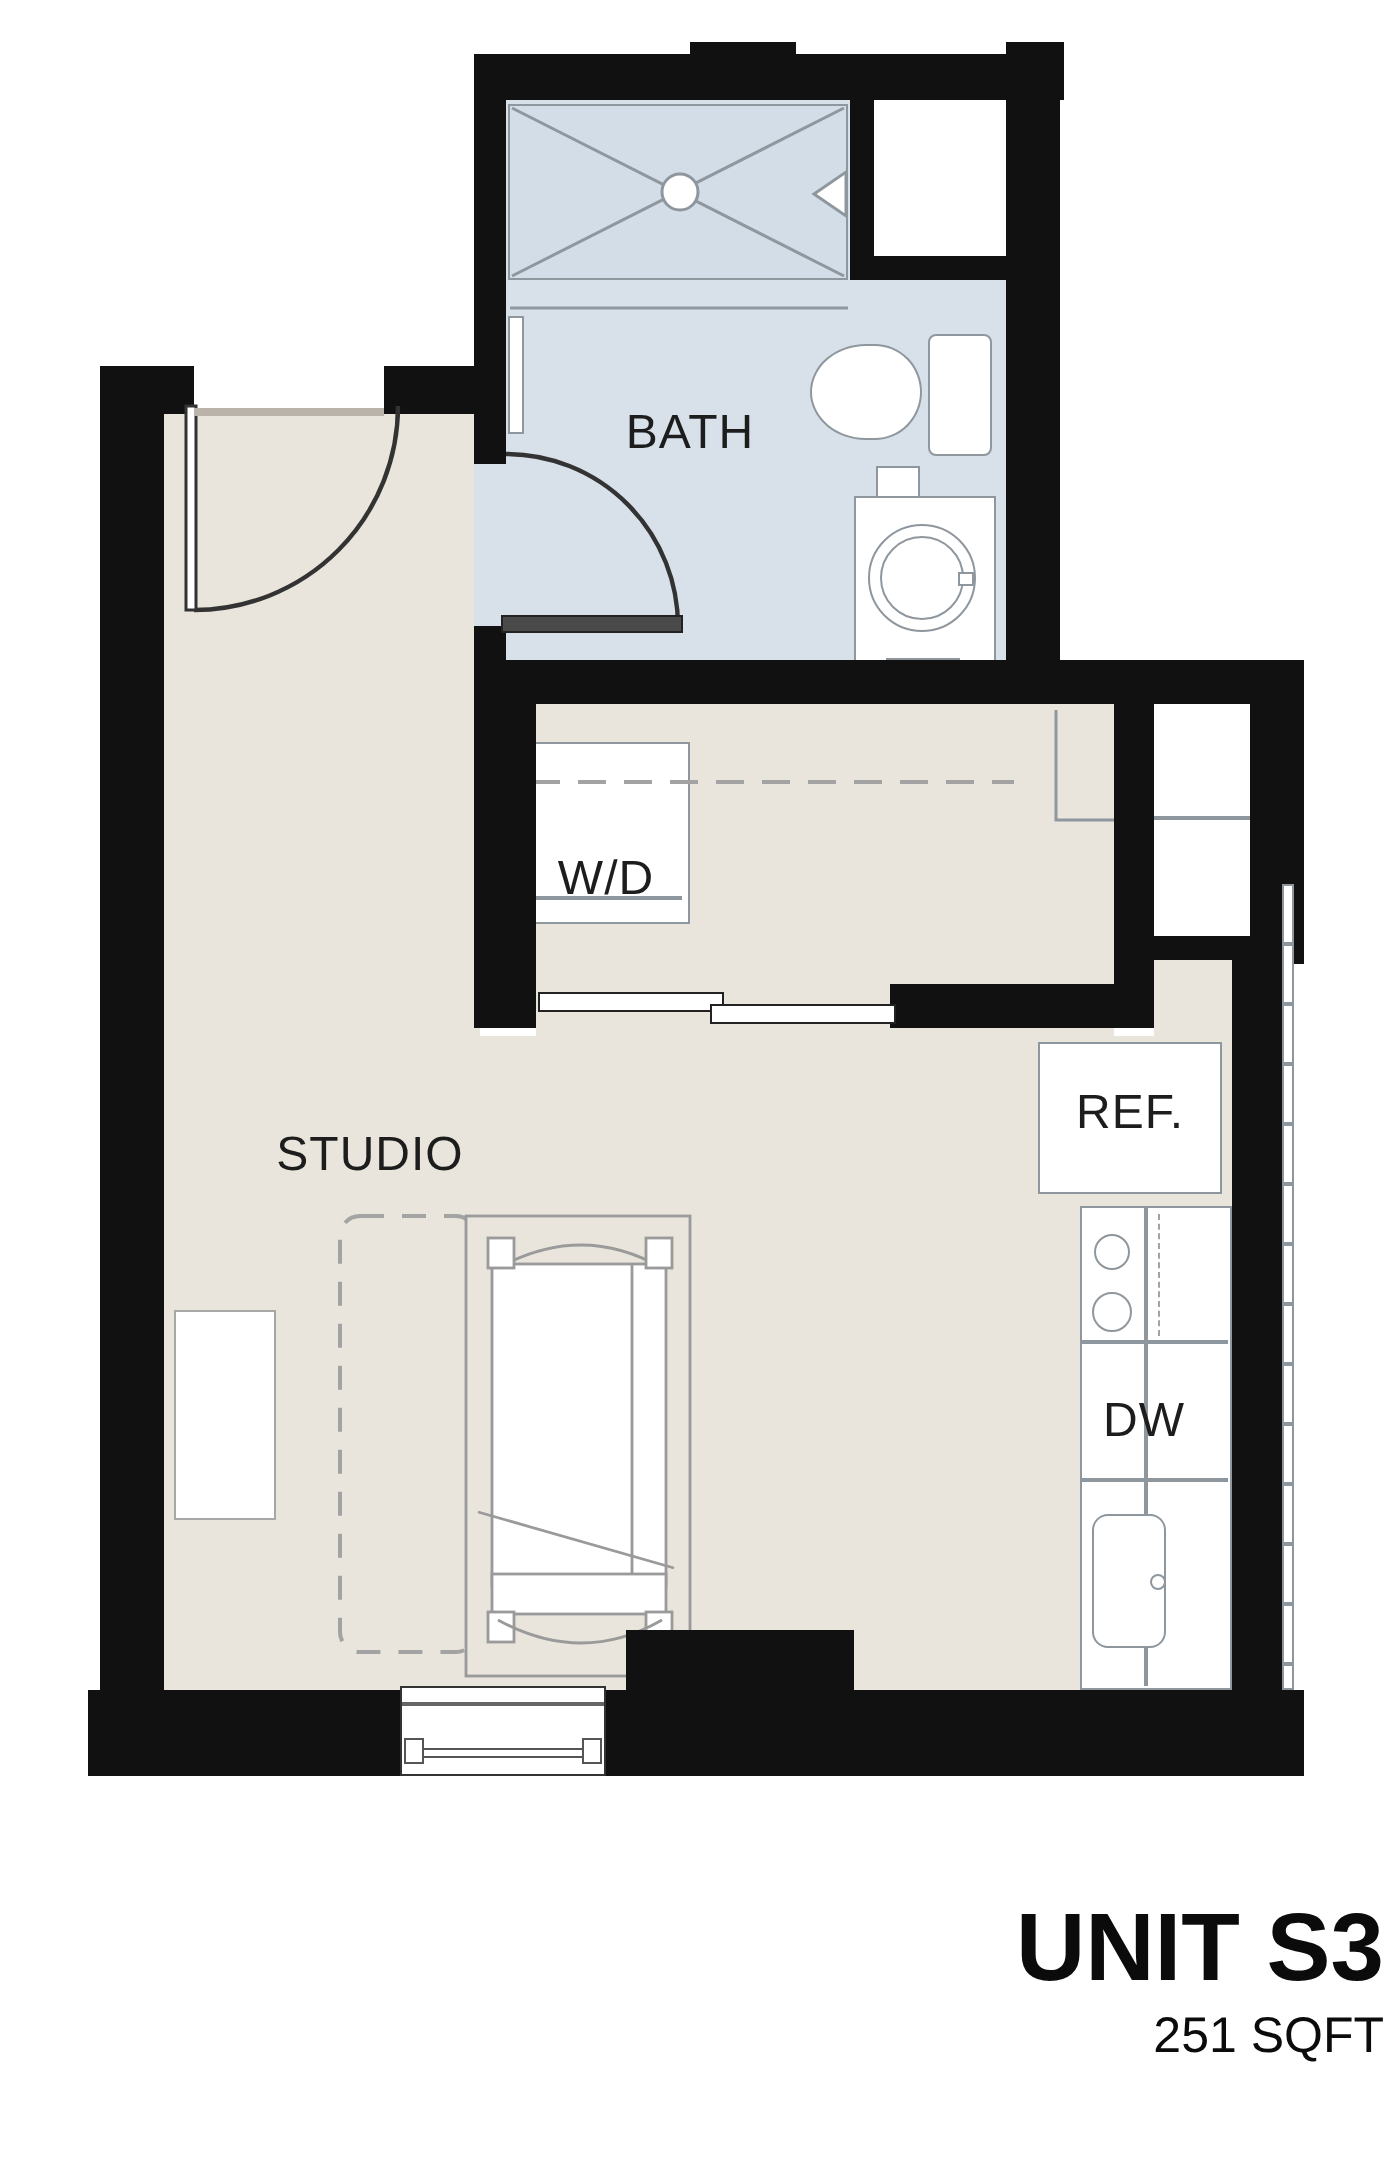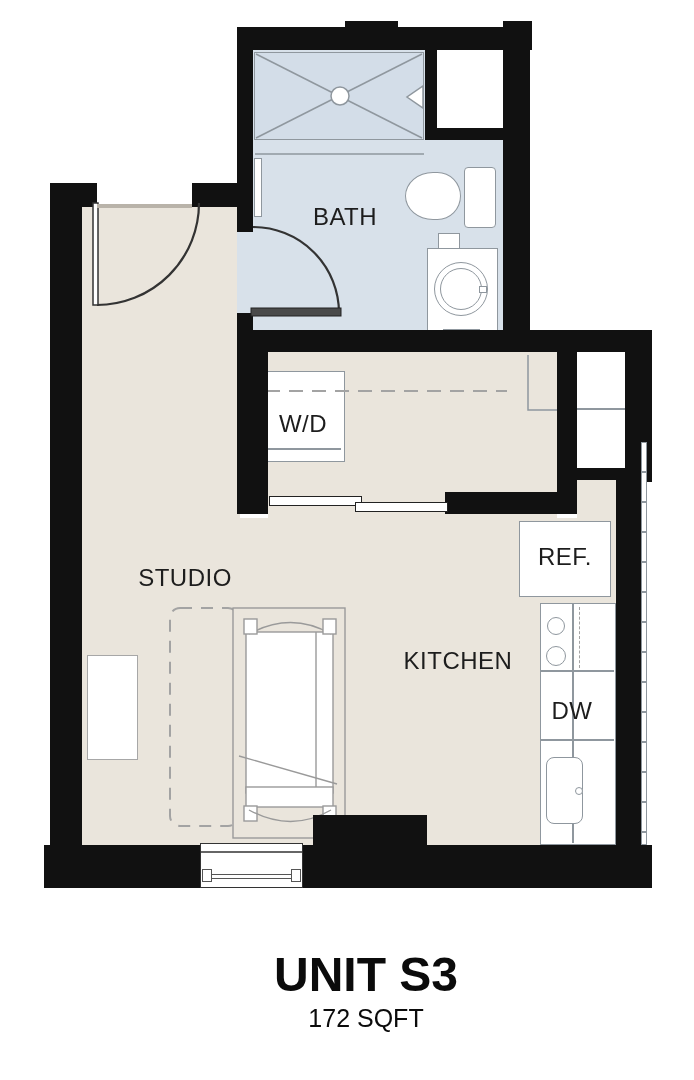--- a/index.html
+++ b/index.html
@@ -24,21 +24,21 @@
        transform:translate(-50%,-50%);white-space:nowrap;}
   .ellipse{border-radius:50%;}
   .shower{z-index:2;background:var(--shower-fill);border:1.5px solid var(--fixture-line);}
   .cline{position:absolute;background:var(--fixture-line);}
   .glaz{z-index:5;background:#fff;border:1px solid var(--fixture-line);
         background-image:repeating-linear-gradient(to bottom,transparent 0 28px,var(--fixture-line) 28px 30px);}
   .panel{z-index:5;background:#fff;border:1.5px solid #222;}
   .winbox{z-index:5;background:#fff;border:1.5px solid #333;}
   .winline{z-index:5;background:#666;}
   .winsq{z-index:5;background:#fff;border:1.5px solid #555;}
-  #title{position:absolute;left:40px;top:951px;width:652px;text-align:center;z-index:6;color:#0b0b0b;}
+  #title{position:absolute;left:40px;top:951px;width:652px;text-align:right;z-index:6;color:#0b0b0b;}
   #title .t1{font-size:48px;font-weight:bold;line-height:1;}
   #title .t2{font-size:25px;font-weight:bold;line-height:1;margin-top:14px;}
   #title .t3{font-size:25px;font-weight:normal;line-height:1;margin-top:7px;}
   .sline{stroke:var(--fixture-line);stroke-width:1.5;fill:none;}
   .sdash{stroke:var(--dash-line);stroke-width:2;fill:none;}
   .furn{stroke:var(--furn-line);stroke-width:1.4;}
   .door{stroke:var(--door-line);stroke-width:2.2;fill:none;}
 </style>
 </head>
 <body>
@@ -141,24 +141,23 @@
   <div class="abs panel" style="left:269px;top:496px;width:93px;height:10px;"></div>
   <div class="abs panel" style="left:355px;top:502px;width:93px;height:10px;"></div>
   <div class="abs winbox" style="left:200px;top:843px;width:103px;height:45px;"></div>
   <div class="abs winline" style="left:201px;top:851px;width:101px;height:1.5px;"></div>
   <div class="abs winsq" style="left:210px;top:874px;width:83px;height:5px;"></div>
   <div class="abs winsq" style="left:202px;top:869px;width:10px;height:13px;"></div>
   <div class="abs winsq" style="left:291px;top:869px;width:10px;height:13px;"></div>
   <div class="abs glaz" style="left:641px;top:442px;width:6px;height:403px;"></div>
 
   <div class="lab" style="left:345px;top:217px;">BATH</div>
-  <div class="lab" style="left:303px;top:424px;">W/D</div>
+  <div class="lab" style="left:303px;top:440px;">W/D</div>
   <div class="lab" style="left:185px;top:578px;">STUDIO</div>
-  <div class="lab" style="left:458px;top:661px;">KITCHEN</div>
   <div class="lab" style="left:565px;top:557px;">REF.</div>
   <div class="lab" style="left:572px;top:711px;">DW</div>
 
   <div id="title">
     <div class="t1">UNIT S3</div>
-    <div class="t3">172 SQFT</div>
+    <div class="t3">251 SQFT</div>
   </div>
 
 </div>
 
 </body></html>

